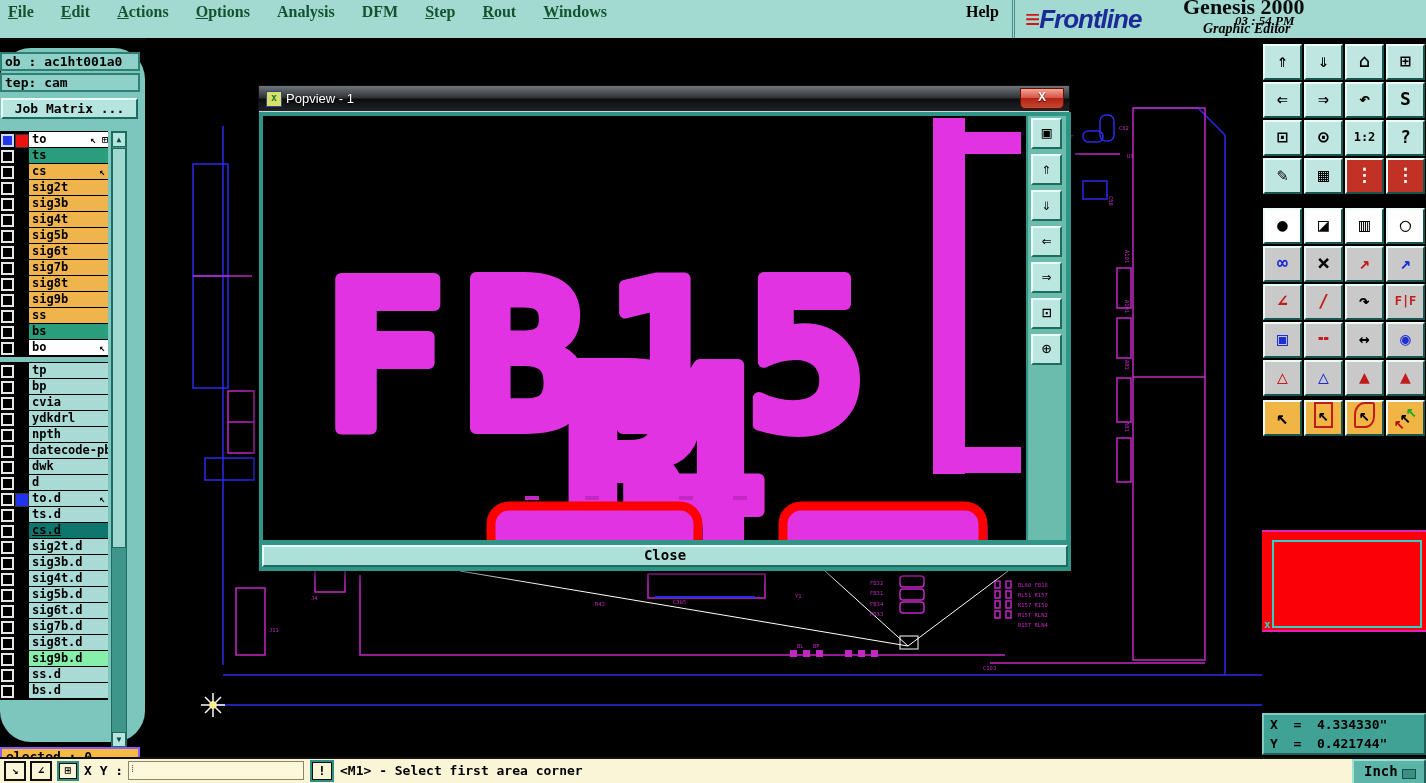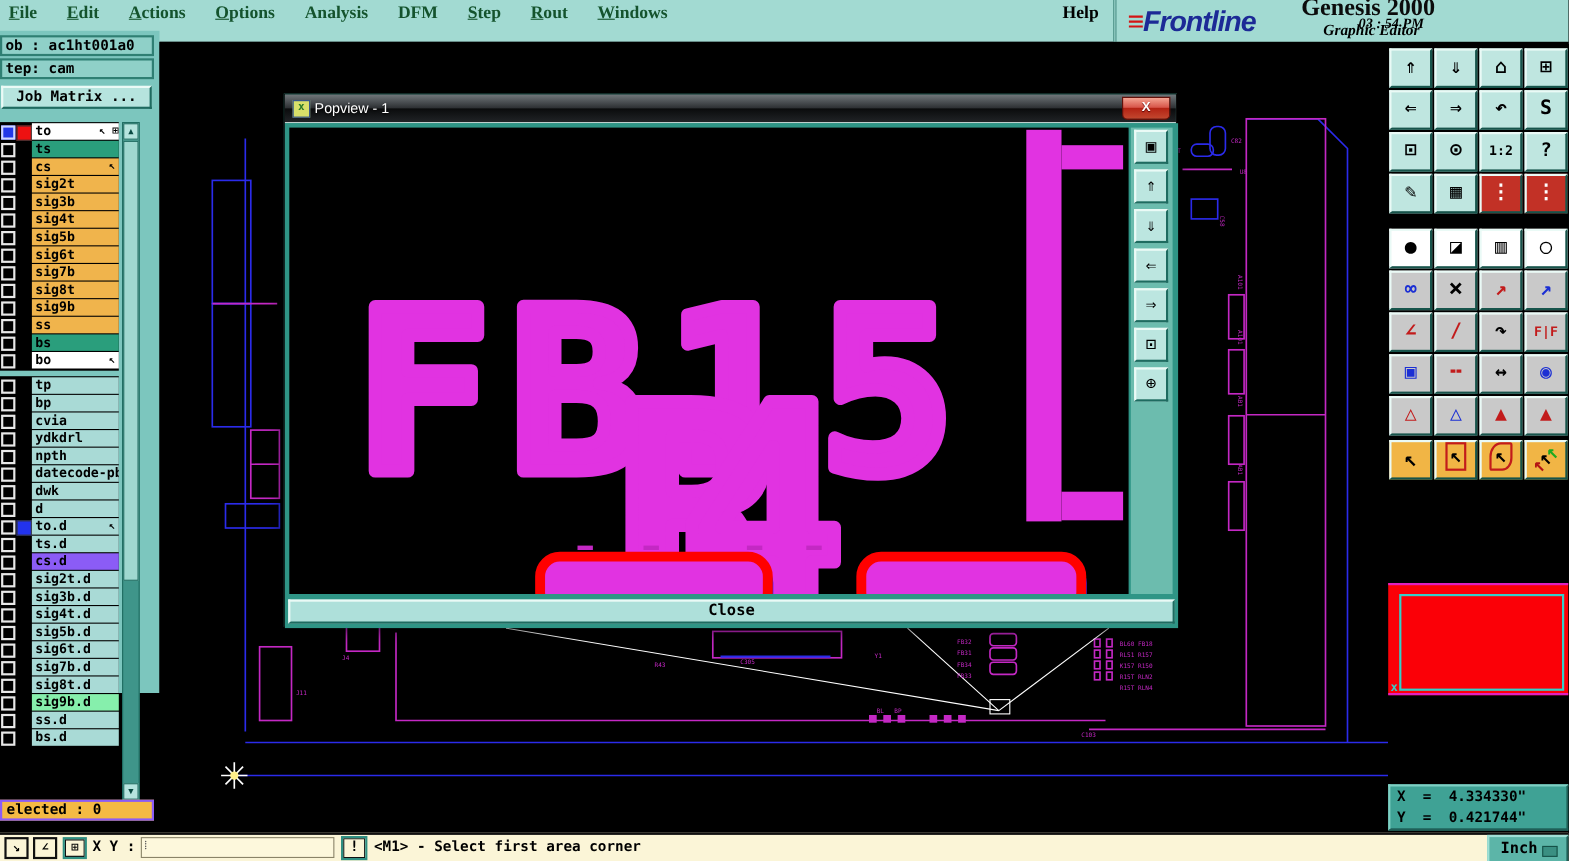--- a/index.html
+++ b/index.html
@@ -16,21 +16,21 @@
   #help-item{position:absolute;left:966px;top:3px;font-family:"Liberation Serif",serif;font-weight:bold;font-size:16px;}
   #brand{left:1012px;top:0;width:414px;height:38px;background:#a2dad2;border-left:3px double #4a8f86;}
   #logo{position:absolute;left:10px;top:4px;font-family:"Liberation Sans",sans-serif;
         font-style:italic;font-weight:bold;font-size:26px;color:#1c2a96;letter-spacing:-1px;}
   #logo .speed{color:#d41414;font-style:normal;letter-spacing:-2px;margin-right:1px;}
   #app-title{position:absolute;left:168px;top:-6px;font-family:"Liberation Serif",serif;font-weight:bold;font-size:22px;color:#0c0c0c;white-space:nowrap;}
   #app-time{position:absolute;left:220px;top:13px;font-family:"Liberation Serif",serif;font-style:italic;font-weight:bold;font-size:13px;}
   #app-subtitle{position:absolute;left:188px;top:21px;font-family:"Liberation Serif",serif;font-style:italic;font-weight:bold;font-size:14px;}
 
   
-  #sidebar{left:0;top:28px;width:145px;height:602px;background:#7cc6be;}
+  #sidebar{left:0;top:48px;width:145px;height:694px;background:#7cc6be;border-radius:31px;}
   .jobbox{position:absolute;left:0;width:140px;height:19px;background:#8fd0c8;border:2px solid #2f7f73;
           font-weight:bold;font-size:13px;line-height:16px;padding-left:3px;color:#000;box-sizing:border-box;white-space:nowrap;overflow:hidden;}
   #job-matrix{position:absolute;left:1px;top:50px;width:137px;height:21px;background:#b6e4de;
           border-top:2px solid #eafaf6;border-left:2px solid #eafaf6;border-right:2px solid #1e6b60;border-bottom:2px solid #1e6b60;
           font-weight:bold;font-size:13px;line-height:18px;text-align:center;box-sizing:border-box;}
   #layer-groups{position:absolute;left:0;top:83px;width:108px;}
   .layer-group{background:#000;margin-bottom:5px;padding:1px 0;}
   .layer-row{position:relative;height:16px;}
   .cb{position:absolute;left:1px;top:2px;width:9px;height:9px;background:#000;border:2px solid #e8e8e8;}
   .cb-blue{background:#2238e8;border-color:#cfd6ff;}
@@ -232,21 +232,21 @@
             <span class="cb"></span>
             <span class="swatch" style="background: rgb(34, 51, 238);"></span>
             <span class="layer-label" style="background: rgb(169, 218, 214);">to.d<span class="cursor-ic" style="right: 3px;">↖</span></span>
           </div>
           <div class="layer-row">
             <span class="cb"></span>
             <span class="layer-label" style="background: rgb(169, 218, 214);">ts.d</span>
           </div>
           <div class="layer-row">
             <span class="cb"></span>
-            <span class="layer-label" style="background: #8b5cf6;">cs.d</span>
+            <span class="layer-label" style="background: #0f766e; text-decoration: underline;">cs.d</span>
           </div>
           <div class="layer-row">
             <span class="cb"></span>
             <span class="layer-label" style="background: rgb(169, 218, 214);">sig2t.d</span>
           </div>
           <div class="layer-row">
             <span class="cb"></span>
             <span class="layer-label" style="background: rgb(169, 218, 214);">sig3b.d</span>
           </div>
           <div class="layer-row">

